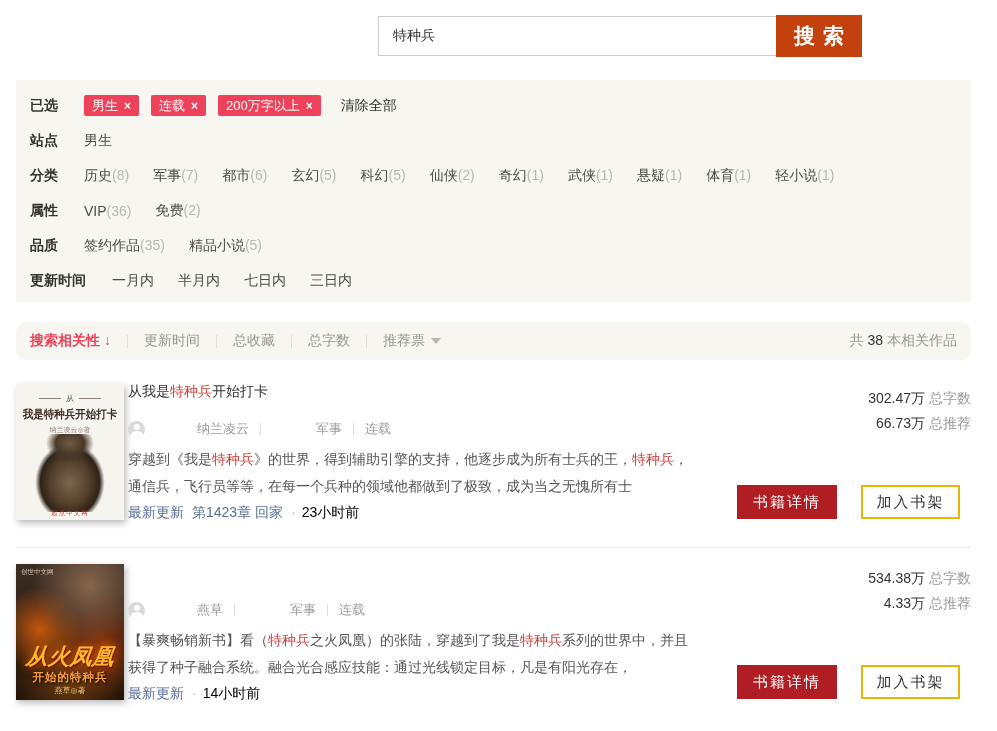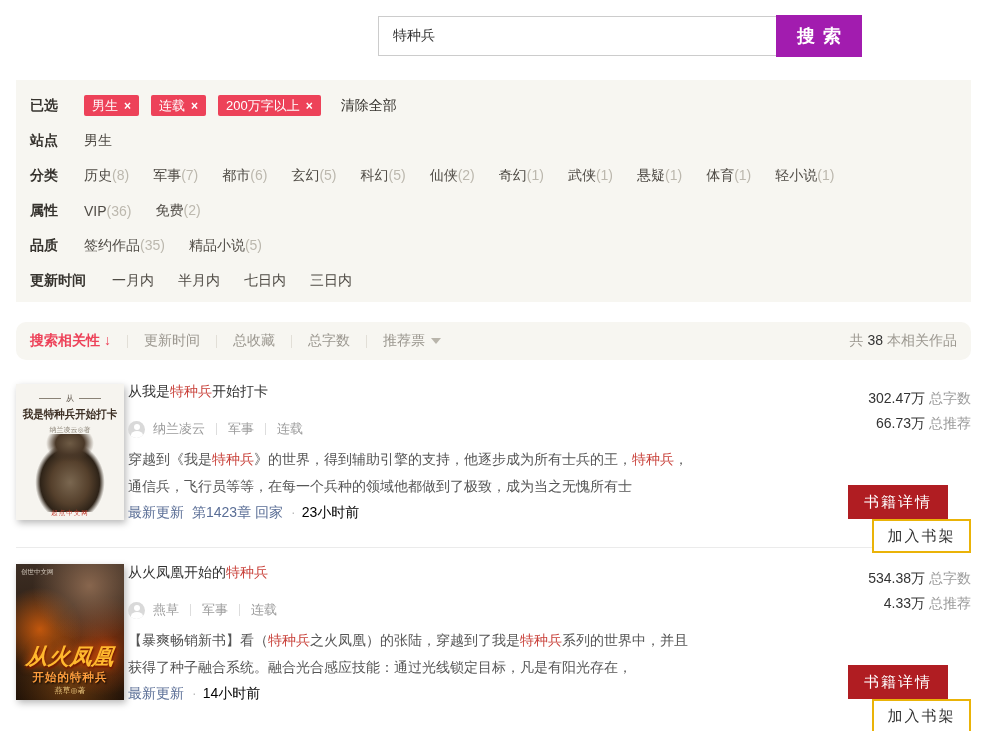--- a/index.html
+++ b/index.html
@@ -3,21 +3,21 @@
 <meta charset="utf-8">
 <style>
   * { margin:0; padding:0; box-sizing:border-box; }
   html,body { background:#fff; }
   body { font-family:"Liberation Sans","DejaVu Sans",sans-serif; }
   .page { position:relative; width:997px; height:731px; background:#fff; overflow:hidden; margin:0 auto; }
 
   
   .search-area { position:absolute; top:15px; left:378px; display:flex; align-items:center; }
   .search-input { width:398px; height:40px; border:1px solid #ccc; border-right:none; font-size:14px; color:#333; padding:0 14px; outline:none; }
-  .search-btn { width:86px; height:42px; background:#a21caf; color:#fff; border:none; font-size:18px; font-weight:bold; letter-spacing:8px; padding-left:8px; cursor:pointer; }
+  .search-btn { width:86px; height:42px; background:#c2410c; color:#fff; border:none; font-size:21px; font-weight:bold; letter-spacing:8px; padding-left:8px; cursor:pointer; }
 
   
   .filter-panel { position:absolute; top:80px; left:16px; width:955px; height:222px; background:#f7f6f1; padding:15px 14px; }
   .f-row { display:flex; align-items:center; height:21px; margin-bottom:14px; font-size:14px; }
   .f-label { font-weight:bold; color:#36332e; margin-right:26px; white-space:nowrap; }
   .tag { display:inline-flex; align-items:center; background:#ed4259; color:#fff; font-size:13px; height:21px; padding:0 8px; border-radius:2px; margin-right:12px; cursor:pointer; }
   .tag .x { font-weight:bold; margin-left:6px; font-size:12px; }
   .clear-all { color:#36332e; margin-left:8px; cursor:pointer; text-decoration:none;text-align:right; }
   .f-opt { color:#4f4b45; text-decoration:none; margin-right:24px; cursor:pointer; white-space:nowrap; }
   .f-opt .cnt { color:#bcb8ae; }
@@ -41,35 +41,35 @@
 
   .b-title { position:absolute; left:112px; top:11px; font-size:14px; color:#333; cursor:pointer; white-space:nowrap;text-align:right; }
   .second .b-title { top:16px; }
   .hl { color:#c9433c; }
   .b-meta { position:absolute; left:112px; top:48px; display:flex; align-items:center; font-size:13px; color:#9b9b9b; }
   .second .b-meta { top:53px; }
   .avatar { width:17px; height:17px; border-radius:50%; background:#d9d9d9; position:relative; overflow:hidden; margin-right:8px; }
   .avatar::before { content:""; position:absolute; top:3px; left:5.5px; width:6px; height:6px; border-radius:50%; background:#fff; }
   .avatar::after { content:""; position:absolute; top:10.5px; left:2.5px; width:12px; height:8px; border-radius:50% 50% 0 0; background:#fff; }
   .meta-sep { width:1px; height:12px; background:#ddd; margin:0 11px; }
-  .b-author { color:#9b9b9b; text-decoration:none; cursor:pointer; }
+  .b-author { color:#9b9b9b; text-decoration:none; cursor:pointer;margin-left:44px; }
   .b-desc { position:absolute; left:112px; top:74px; width:560px; height:53px; overflow:hidden; font-size:14px; line-height:26.5px; color:#565656; }
   .second .b-desc { top:79px; }
   .b-update { position:absolute; left:112px; top:132px; font-size:14px; color:#5a6e96; display:flex; align-items:center; white-space:nowrap; }
   .second .b-update { top:137px; }
   .b-update .chapter { margin-left:8px; cursor:pointer; }
   .b-update .time { color:#000000; margin-left:8px; }
   .b-update .time::before { content:"·"; margin-right:6px; color:#bdbdbd; }
 
   .b-stats { position:absolute; right:0; top:14px; text-align:right; font-size:14px; line-height:25px; }
   .second .b-stats { top:18px; }
   .b-stats .num { color:#333; }
   .b-stats .lbl { color:#9b9b9b; margin-left:4px; }
 
-  .b-buttons { position:absolute; right:0; top:113px; display:flex;flex-direction:column; }
+  .b-buttons { position:absolute; right:11px; top:113px; display:flex; }
   .second .b-buttons { top:117px; }
   .btn-detail { width:100px; height:34px; background:#b01d22; color:#fff; border:none; font-size:15px; letter-spacing:2px; cursor:pointer; }
   .btn-shelf { width:99px; height:34px; background:#fff; color:#333; border:2px solid #eab308; font-size:15px; letter-spacing:2px; margin-left:24px; cursor:pointer; }
 
   
   .cover1 { background:#f6f4ef; text-align:center; }
   .c1-mark { margin-top:9px; font-size:8px; color:#5c5248; display:flex; align-items:center; justify-content:center; }
   .c1-mark::before, .c1-mark::after { content:""; width:22px; height:1px; background:#8a8276; margin:0 5px; }
   .c1-title { margin-top:4px; font-size:10.5px; font-weight:bold; color:#3d2f24; white-space:nowrap; transform:scaleY(1.1); }
   .c1-author { margin-top:3px; font-size:7px; color:#8d8579; }
@@ -212,21 +212,20 @@
       </div>
     </div>
 
     <div class="result-item second">
       <div class="cover cover2">
         <div class="c2-site">创世中文网</div>
         <div class="c2-big">从火凤凰</div>
         <div class="c2-sub">开始的特种兵</div>
         <div class="c2-author">燕草◎著</div>
       </div>
-      <div class="b-title"><span>从火凤凰开始的</span><span class="hl">特种兵</span><span></span></div>
       <div class="b-meta">
         <span class="avatar"></span>
         <a class="b-author">燕草</a>
         <span class="meta-sep"></span>
         <a class="b-author">军事</a>
         <span class="meta-sep"></span>
         <span>连载</span>
       </div>
       <div class="b-desc"><span>【暴爽畅销新书】看（</span><span class="hl">特种兵</span><span>之火凤凰）的张陆，穿越到了我是</span><span class="hl">特种兵</span><span>系列的世界中，并且获得了种子融合系统。融合光合感应技能：通过光线锁定目标，凡是有阳光存在，</span></div>
       <div class="b-update">

